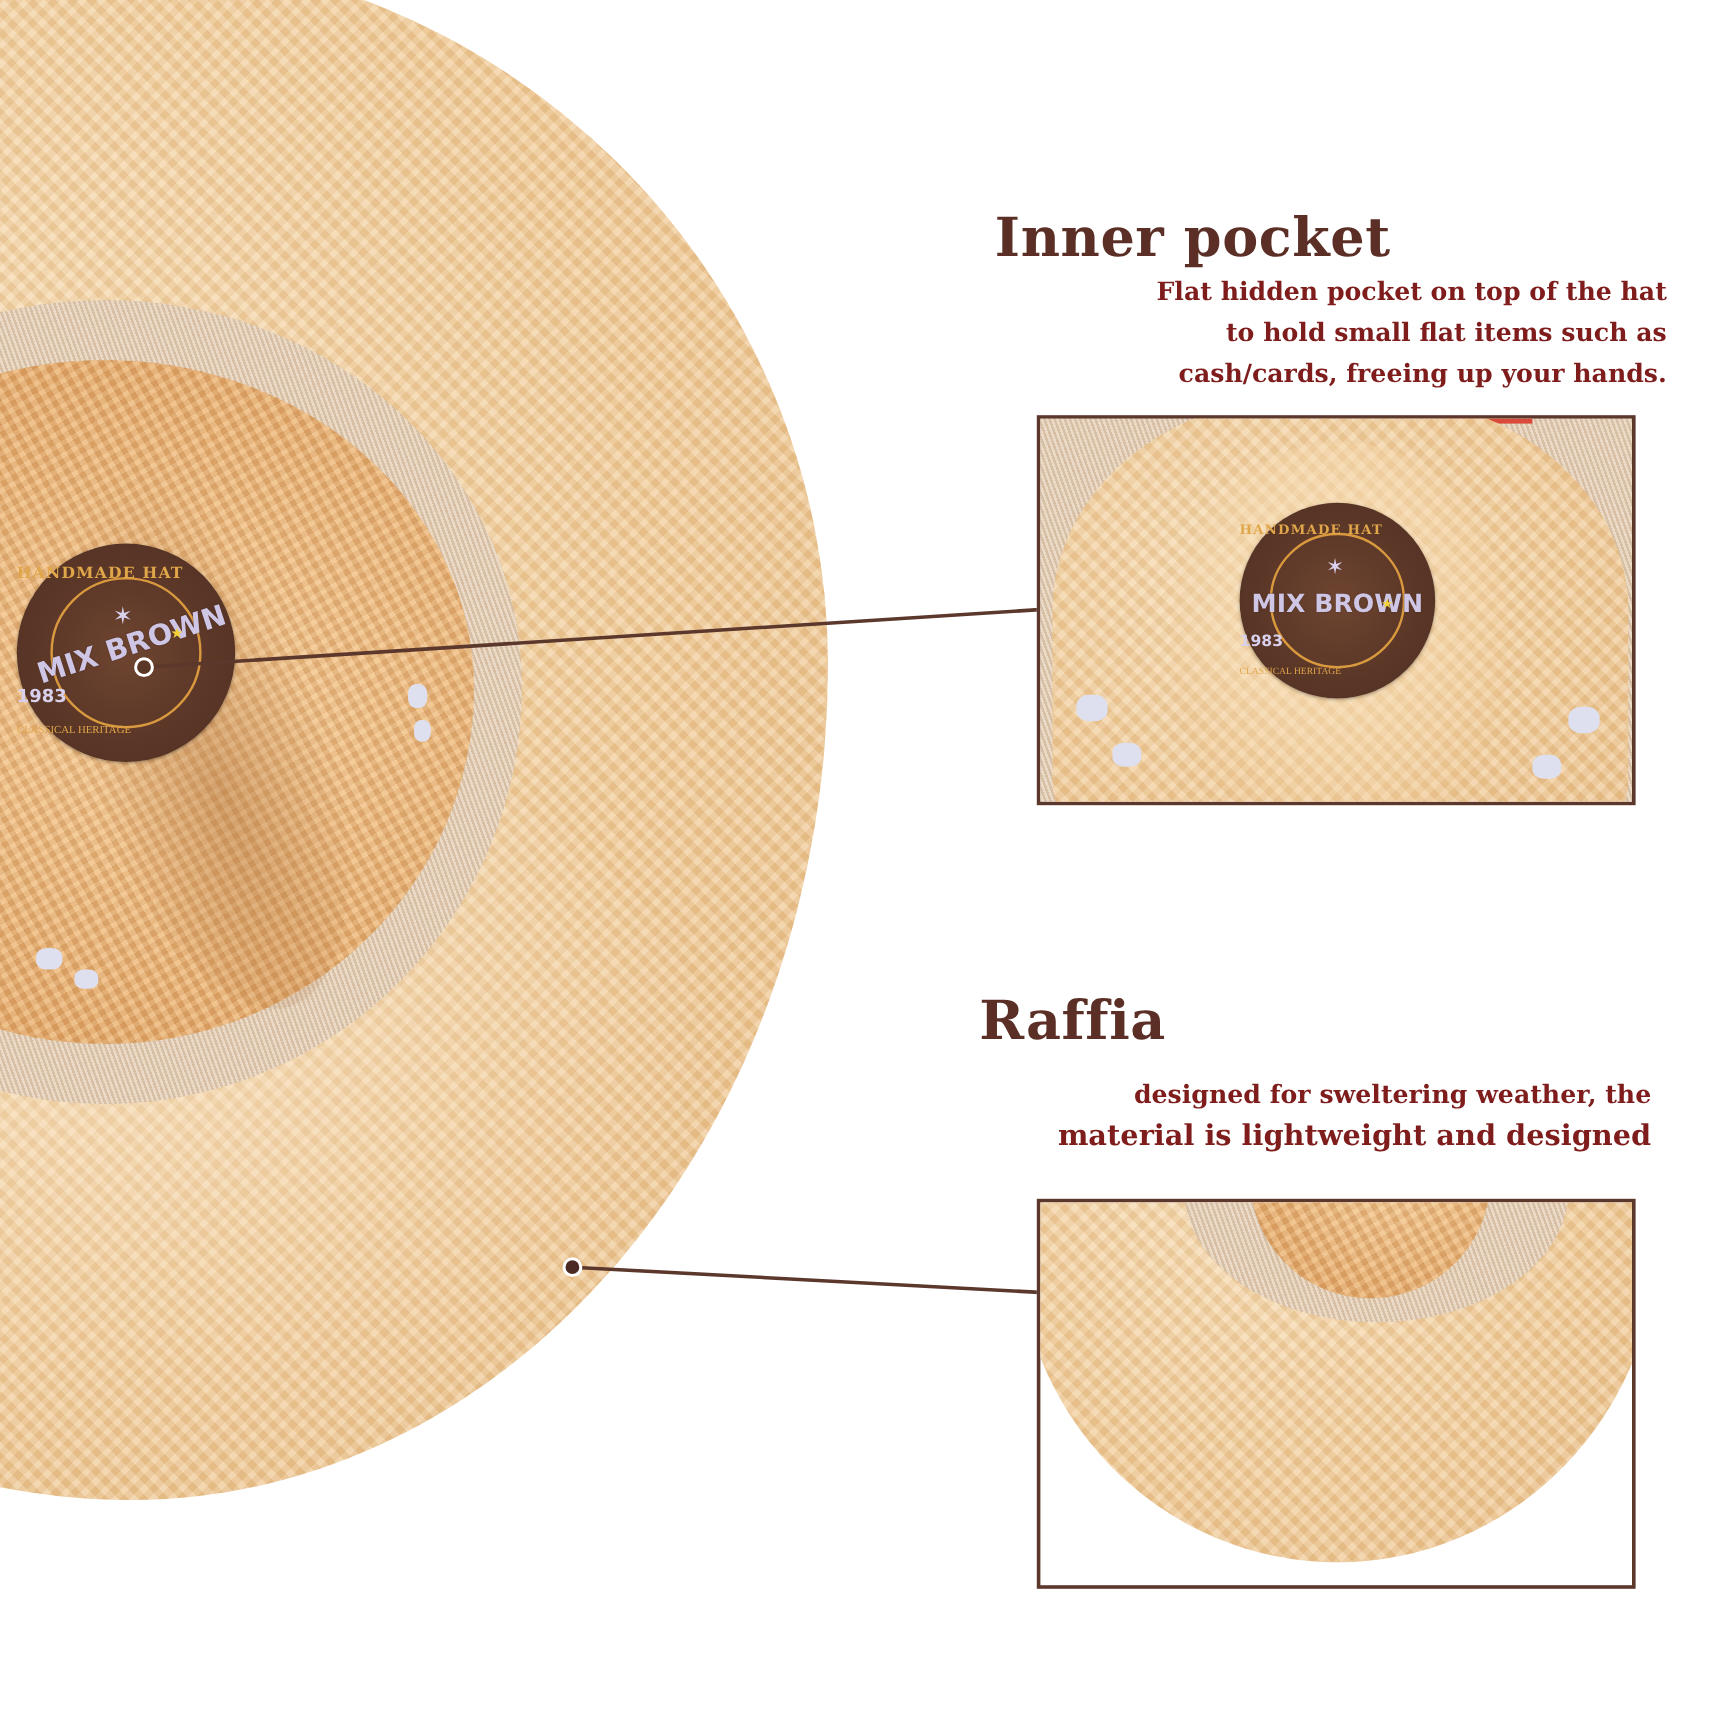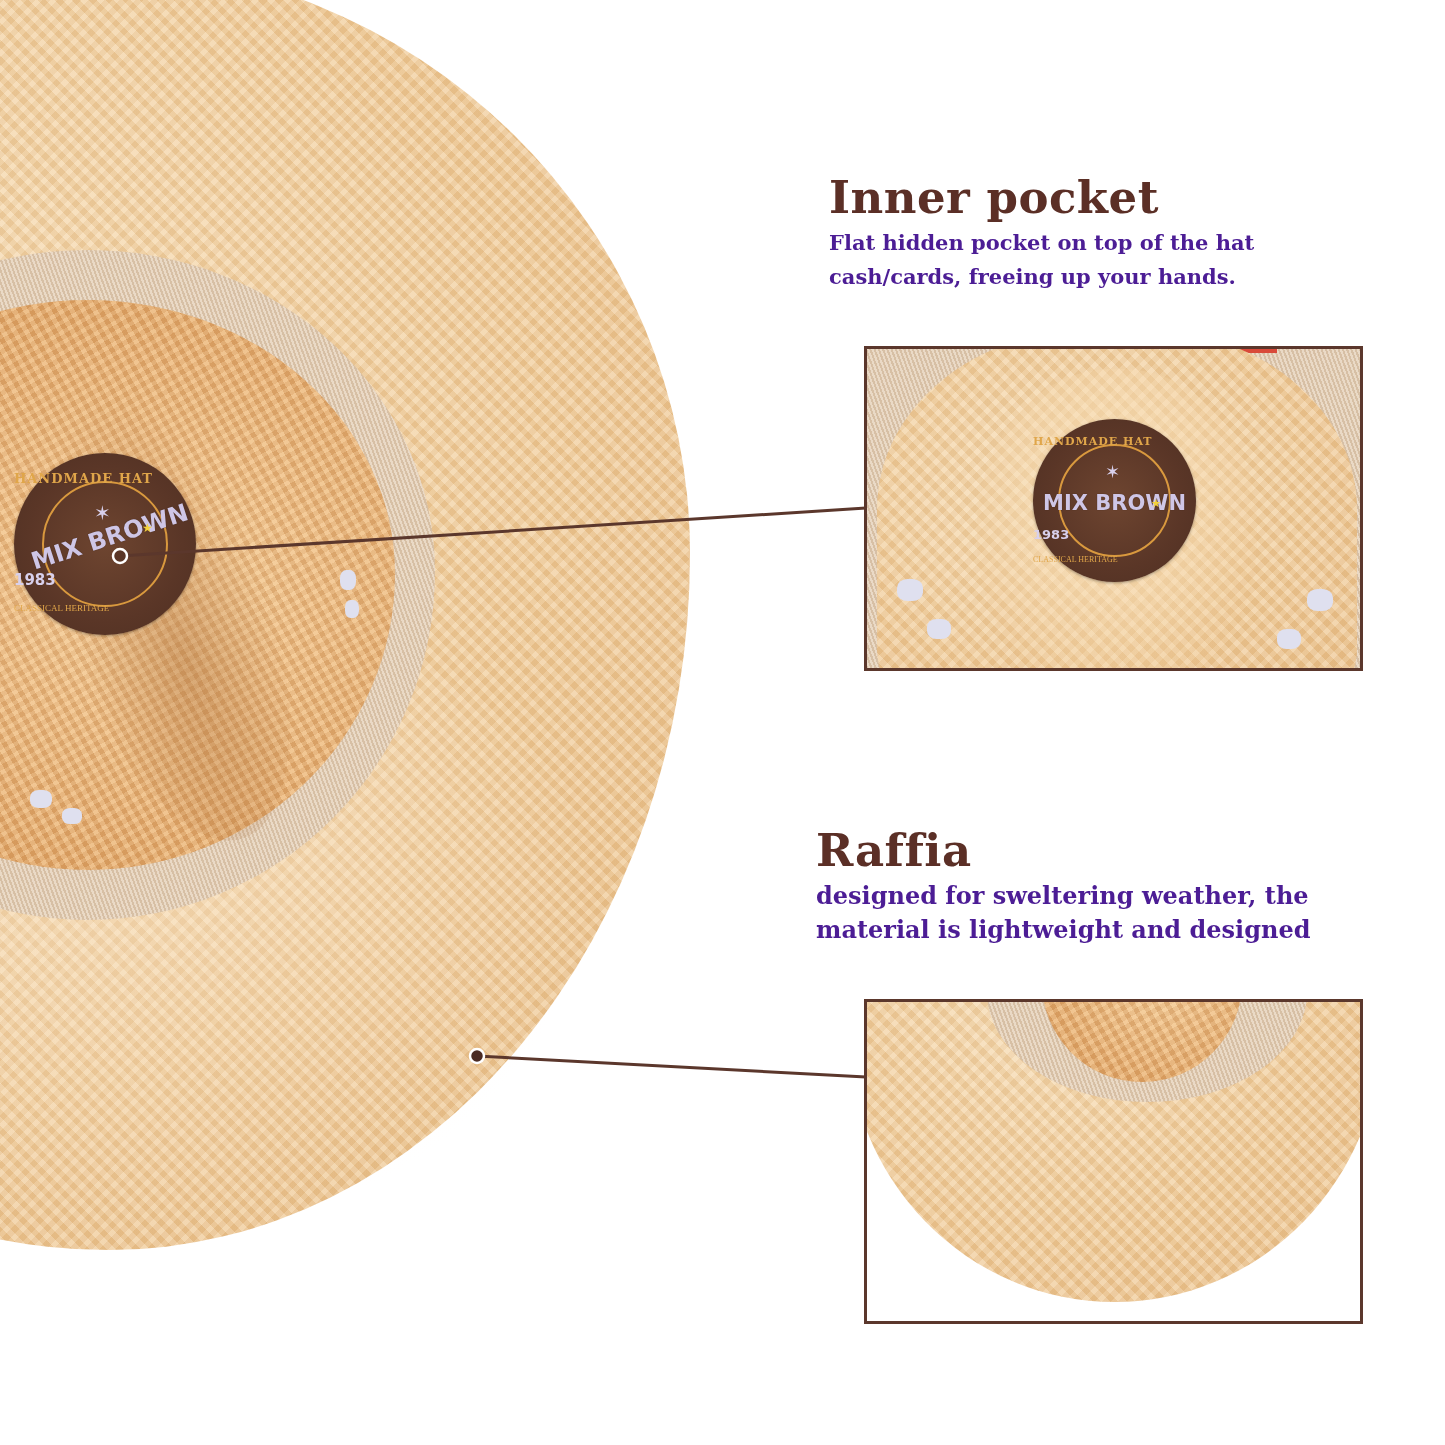--- a/index.html
+++ b/index.html
@@ -31,21 +31,21 @@
     color:#e0a64a;
   }
   .patch .ring{position:absolute;border:2px solid #d9993e;border-radius:50%;}
   .patch .top{position:absolute;font-family:"DejaVu Serif",serif;font-weight:bold;letter-spacing:1px;}
   .patch .brand{position:absolute;font-family:"DejaVu Sans",sans-serif;color:#cfc6e6;font-weight:bold;white-space:nowrap;text-shadow:0 0 1px #3a2318;}
   .patch .year{position:absolute;font-family:"DejaVu Sans",sans-serif;color:#d8d0ec;font-weight:bold;}
   .patch .bottom{position:absolute;font-family:Liberation Serif, serif;}
   .patch .star{position:absolute;color:#d8d0ec;}
   .patch .ystar{position:absolute;color:#f4d23a;}
   .title{color:#5b2f26;font-family:"DejaVu Serif",serif;font-weight:bold;}
-  .desc{color:#4c1d95;font-family:"DejaVu Serif",serif;font-weight:bold;}
+  .desc{color:#7f1d1d;font-family:"DejaVu Serif",serif;font-weight:bold;text-align:right;}
   .frame{border:3px solid #5b372c;box-sizing:border-box;overflow:hidden;background:#fff;}
   .hole{position:absolute;background:#dfe0ef;border-radius:40%;}
 </style>
 </head>
 <body>
 
 <div class="abs" style="left:0;top:0;width:720px;height:1260px;overflow:hidden;">
 
   <div class="abs straw" style="left:-520px;top:-40px;width:1210px;height:1290px;border-radius:50% 50% 48% 52% / 46% 46% 54% 54%;"></div>
 
@@ -76,20 +76,21 @@
 <svg class="abs" style="left:0;top:0;" width="1445" height="1445">
   <line x1="120" y1="556" x2="866" y2="508" stroke="#5b372c" stroke-width="3"></line>
   <circle cx="120" cy="556" r="7" fill="#5a3627" stroke="#ffffff" stroke-width="2.5"></circle>
   <line x1="477" y1="1056" x2="866" y2="1077" stroke="#5b372c" stroke-width="3"></line>
   <circle cx="477" cy="1056" r="7" fill="#4a2a22" stroke="#ffffff" stroke-width="2.5"></circle>
 </svg>
 
 <div class="abs" style="left:829px;top:170px;width:560px;">
   <div class="title" style="font-size:45px;line-height:56px;letter-spacing:0.5px;">Inner pocket</div>
   <div class="desc" style="font-size:21px;line-height:34px;">Flat hidden pocket on top of the hat</div>
+  <div class="desc" style="font-size:21px;line-height:34px;">to hold small flat items such as</div>
   <div class="desc" style="font-size:21px;line-height:34px;">cash/cards, freeing up your hands.</div>
 </div>
 
 <div class="abs frame" style="left:864px;top:346px;width:499px;height:325px;">
   <div class="abs band" style="left:-10px;top:-10px;width:520px;height:345px;"></div>
   <div class="abs" style="left:340px;top:-4px;width:70px;height:8px;background:#d94a3a;"></div>
   <div class="abs straw" style="left:10px;top:-20px;width:480px;height:400px;border-radius:45% 45% 20% 20%;background-color:#e9c592;"></div>
   <div class="abs" style="left:110px;top:20px;width:280px;height:330px;border-radius:48%;background:radial-gradient(ellipse at 50% 40%, rgba(250,225,185,0.7), rgba(230,180,120,0.1) 80%);"></div>
   <div class="hole" style="left:30px;top:230px;width:26px;height:22px;"></div>
   <div class="hole" style="left:60px;top:270px;width:24px;height:20px;"></div>
@@ -101,21 +102,21 @@
     <div class="star" style="left:72px;top:42px;font-size:18px;">✶</div>
     <div class="brand" style="left:10px;top:72px;font-size:21px;">MIX BROWN</div>
     <div class="ystar" style="left:118px;top:78px;font-size:11px;">★</div>
     <div class="year" style="left:0;right:0;top:108px;font-size:13px;">1983</div>
     <div class="bottom" style="left:0;right:0;top:136px;font-size:8px;">CLASSICAL HERITAGE</div>
   </div>
 </div>
 
 <div class="abs" style="left:816px;top:823px;width:560px;">
   <div class="title" style="font-size:45px;line-height:56px;letter-spacing:0.5px;">Raffia</div>
-  <div class="desc" style="font-size:24px;line-height:34px;">designed for sweltering weather, the</div>
+  <div class="desc" style="font-size:21px;line-height:34px;margin-top:16px;">designed for sweltering weather, the</div>
   <div class="desc" style="font-size:24px;line-height:34px;">material is lightweight and designed</div>
 </div>
 
 <div class="abs frame" style="left:864px;top:999px;width:499px;height:325px;">
   <div class="abs straw" style="left:-20px;top:-200px;width:535px;height:500px;border-radius:0 0 50% 50% / 0 0 55% 55%;"></div>
   <div class="abs band" style="left:120px;top:-120px;width:320px;height:220px;border-radius:0 0 50% 50%;"></div>
   <div class="abs straw-inner" style="left:175px;top:-120px;width:200px;height:200px;border-radius:0 0 50% 50%;"></div>
 </div>
 
 </body></html>

